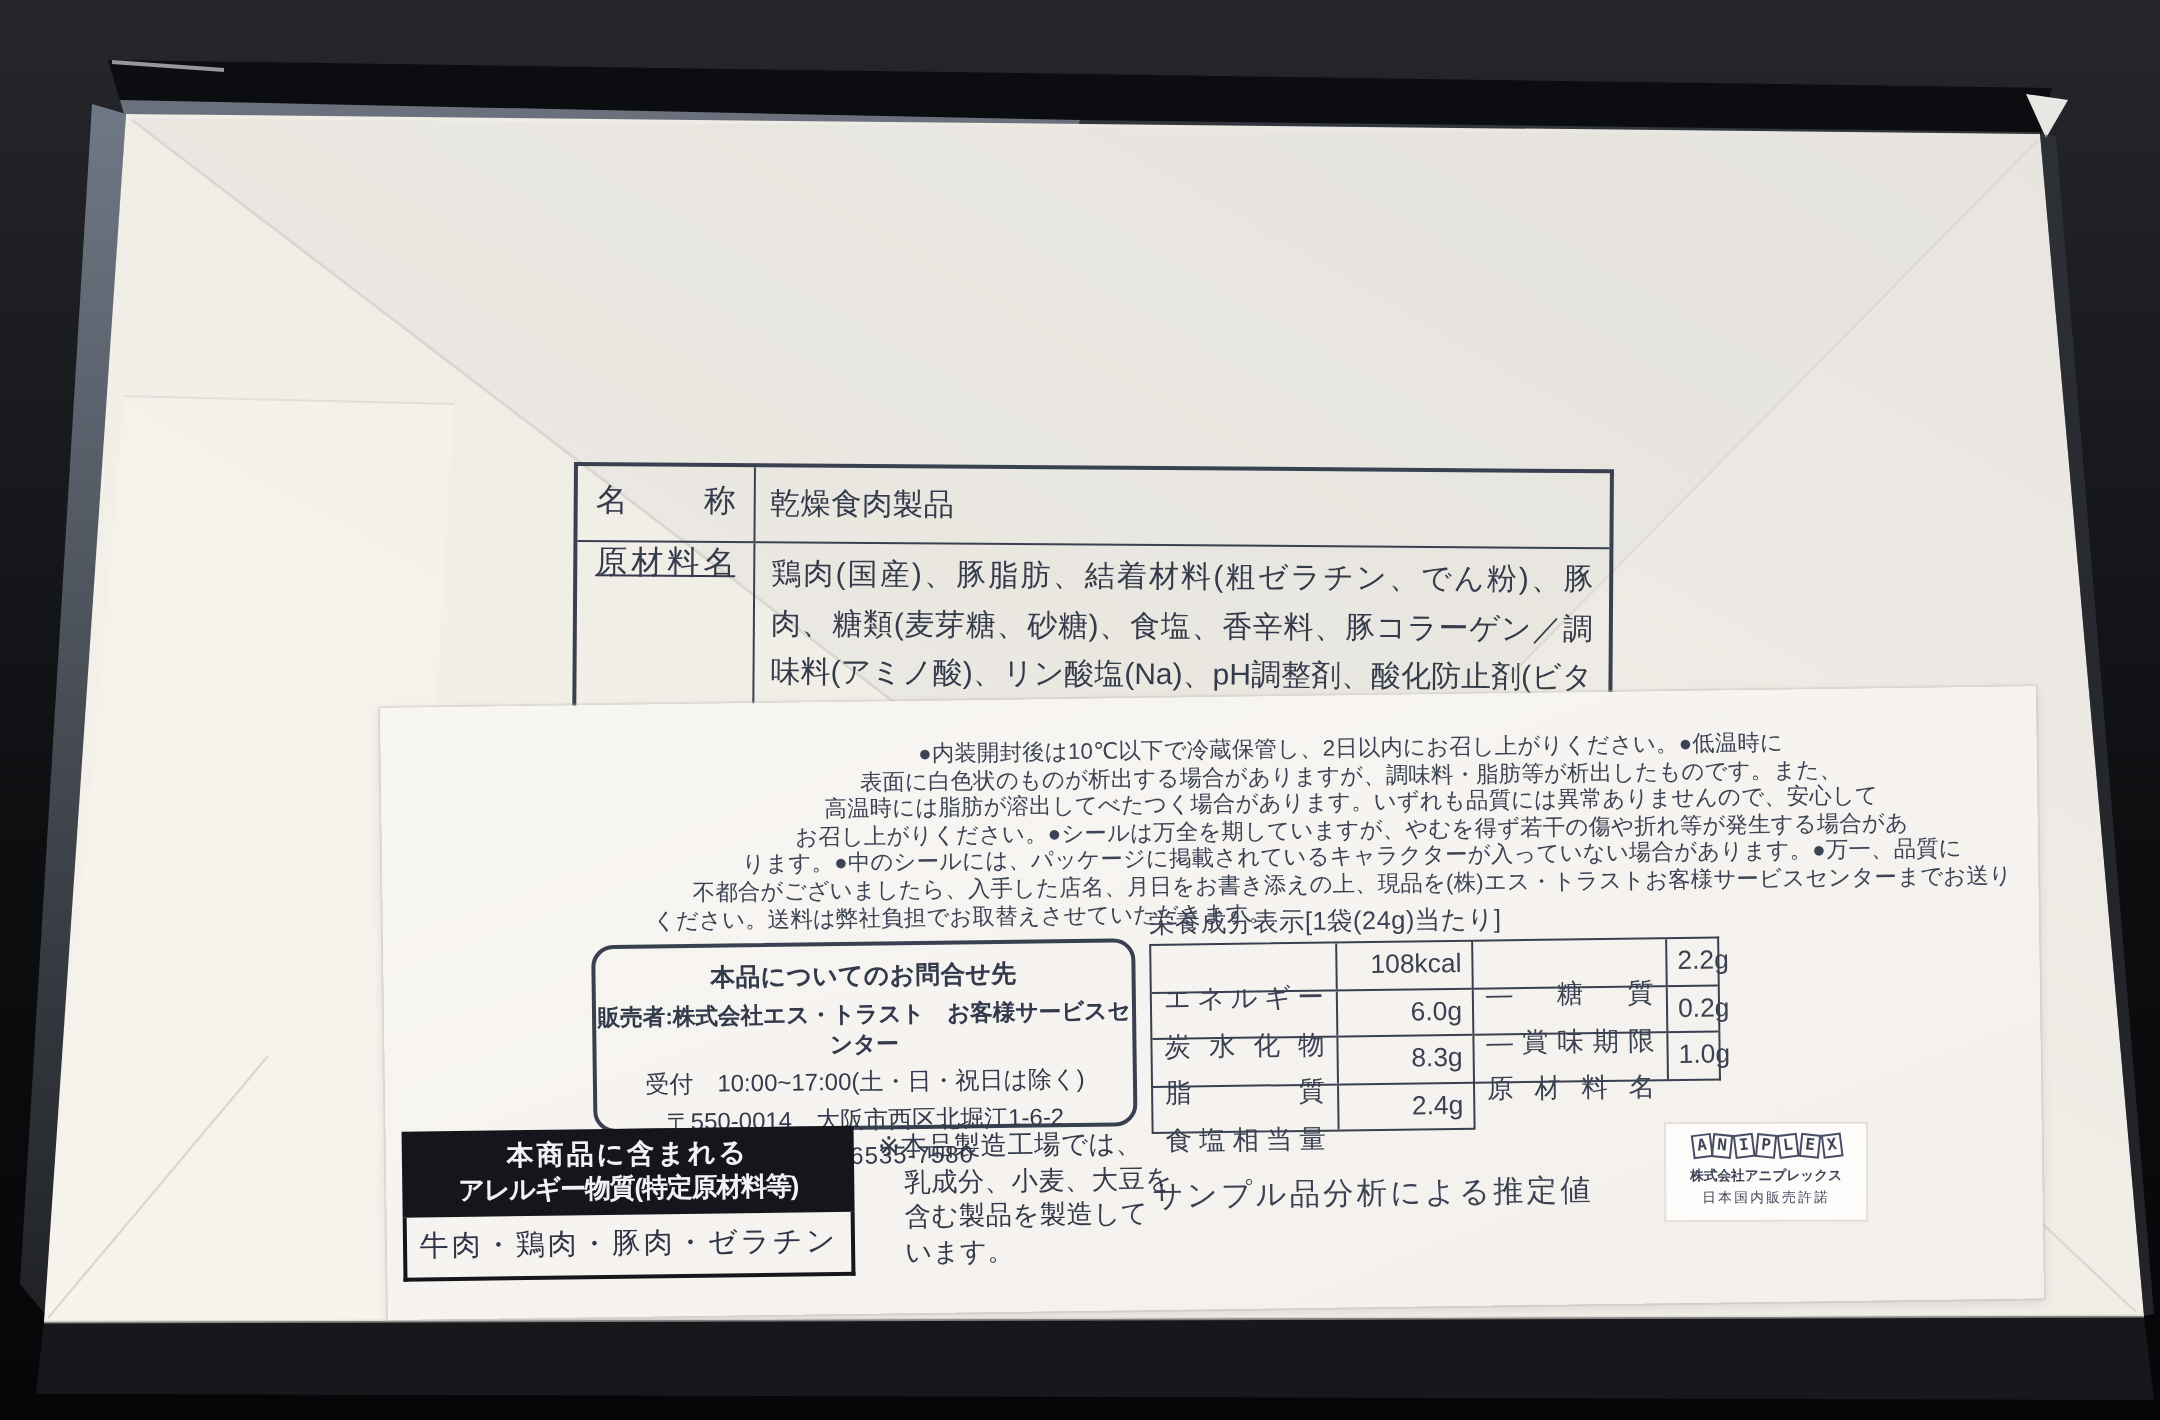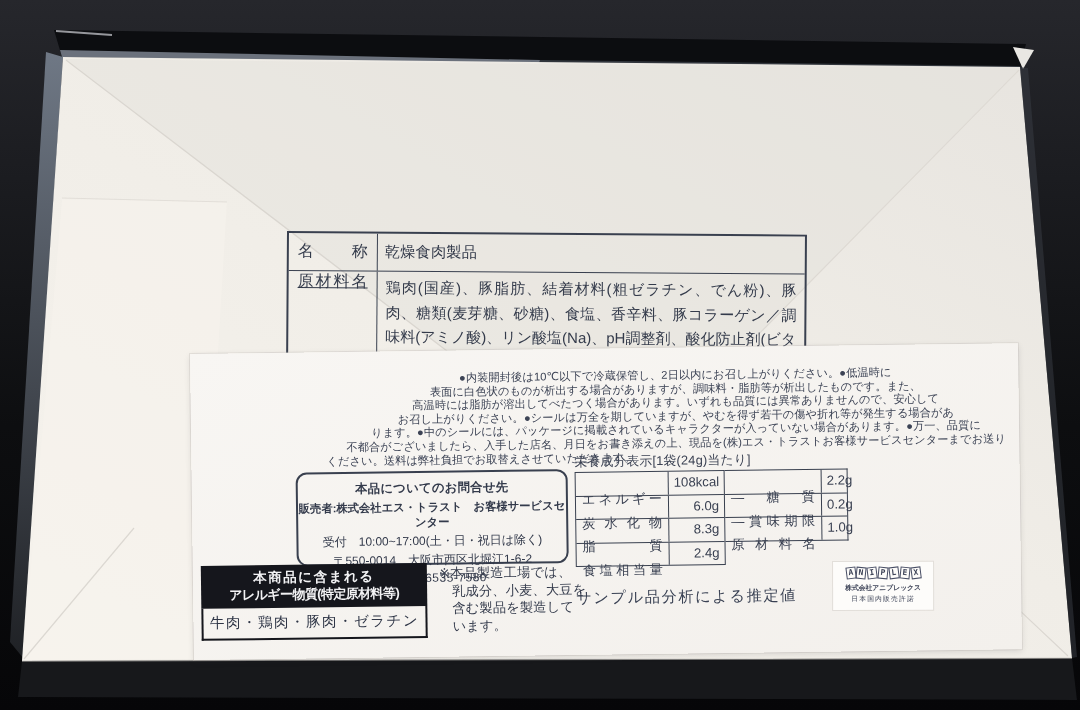--- a/index.html
+++ b/index.html
@@ -38,21 +38,21 @@
   .notes div:last-child{text-align:left;}
 
   .nut-title{position:absolute;left:383px;top:105px;font-size:12.8px;letter-spacing:0.2px;}
   .nut-wrap{position:absolute;left:383px;top:123px;display:flex;align-items:flex-start;}
   .nut-table{border:1.8px solid #39404f;}
   .nut-table.right{border-left:none;}
   .nut-row{display:flex;border-top:1.5px solid #39404f;height:22.5px;font-size:13.2px;}
   .nut-row:first-child{border-top:none;}
   .nut-label{width:92px;box-sizing:border-box;padding:16px 6px;line-height:22.5px;
              text-align:justify;text-align-last:justify;text-justify:inter-character;}
-  .nut-value{width:56px;box-sizing:border-box;border-left:1.5px solid #39404f;
+  .nut-value{width:68px;box-sizing:border-box;border-left:1.5px solid #39404f;
              text-align:right;padding:0 5px;line-height:22.5px;}
   .nut-table.right .nut-label{width:96px;}
   .nut-table.right .nut-value{width:26px;}
   .estimate{position:absolute;left:383px;top:239px;font-size:15.2px;letter-spacing:1.6px;color:#3a4254;}
 
   .contact{position:absolute;left:104px;top:120px;width:272px;height:94px;
            border:2px solid #39404f;border-radius:11px;box-sizing:border-box;
            text-align:center;padding-top:7px;color:#333a4b;}
   .contact .l1{font-size:12.3px;font-weight:bold;letter-spacing:0.3px;}
   .contact .l2{font-size:11.3px;font-weight:bold;margin-top:3px;}

